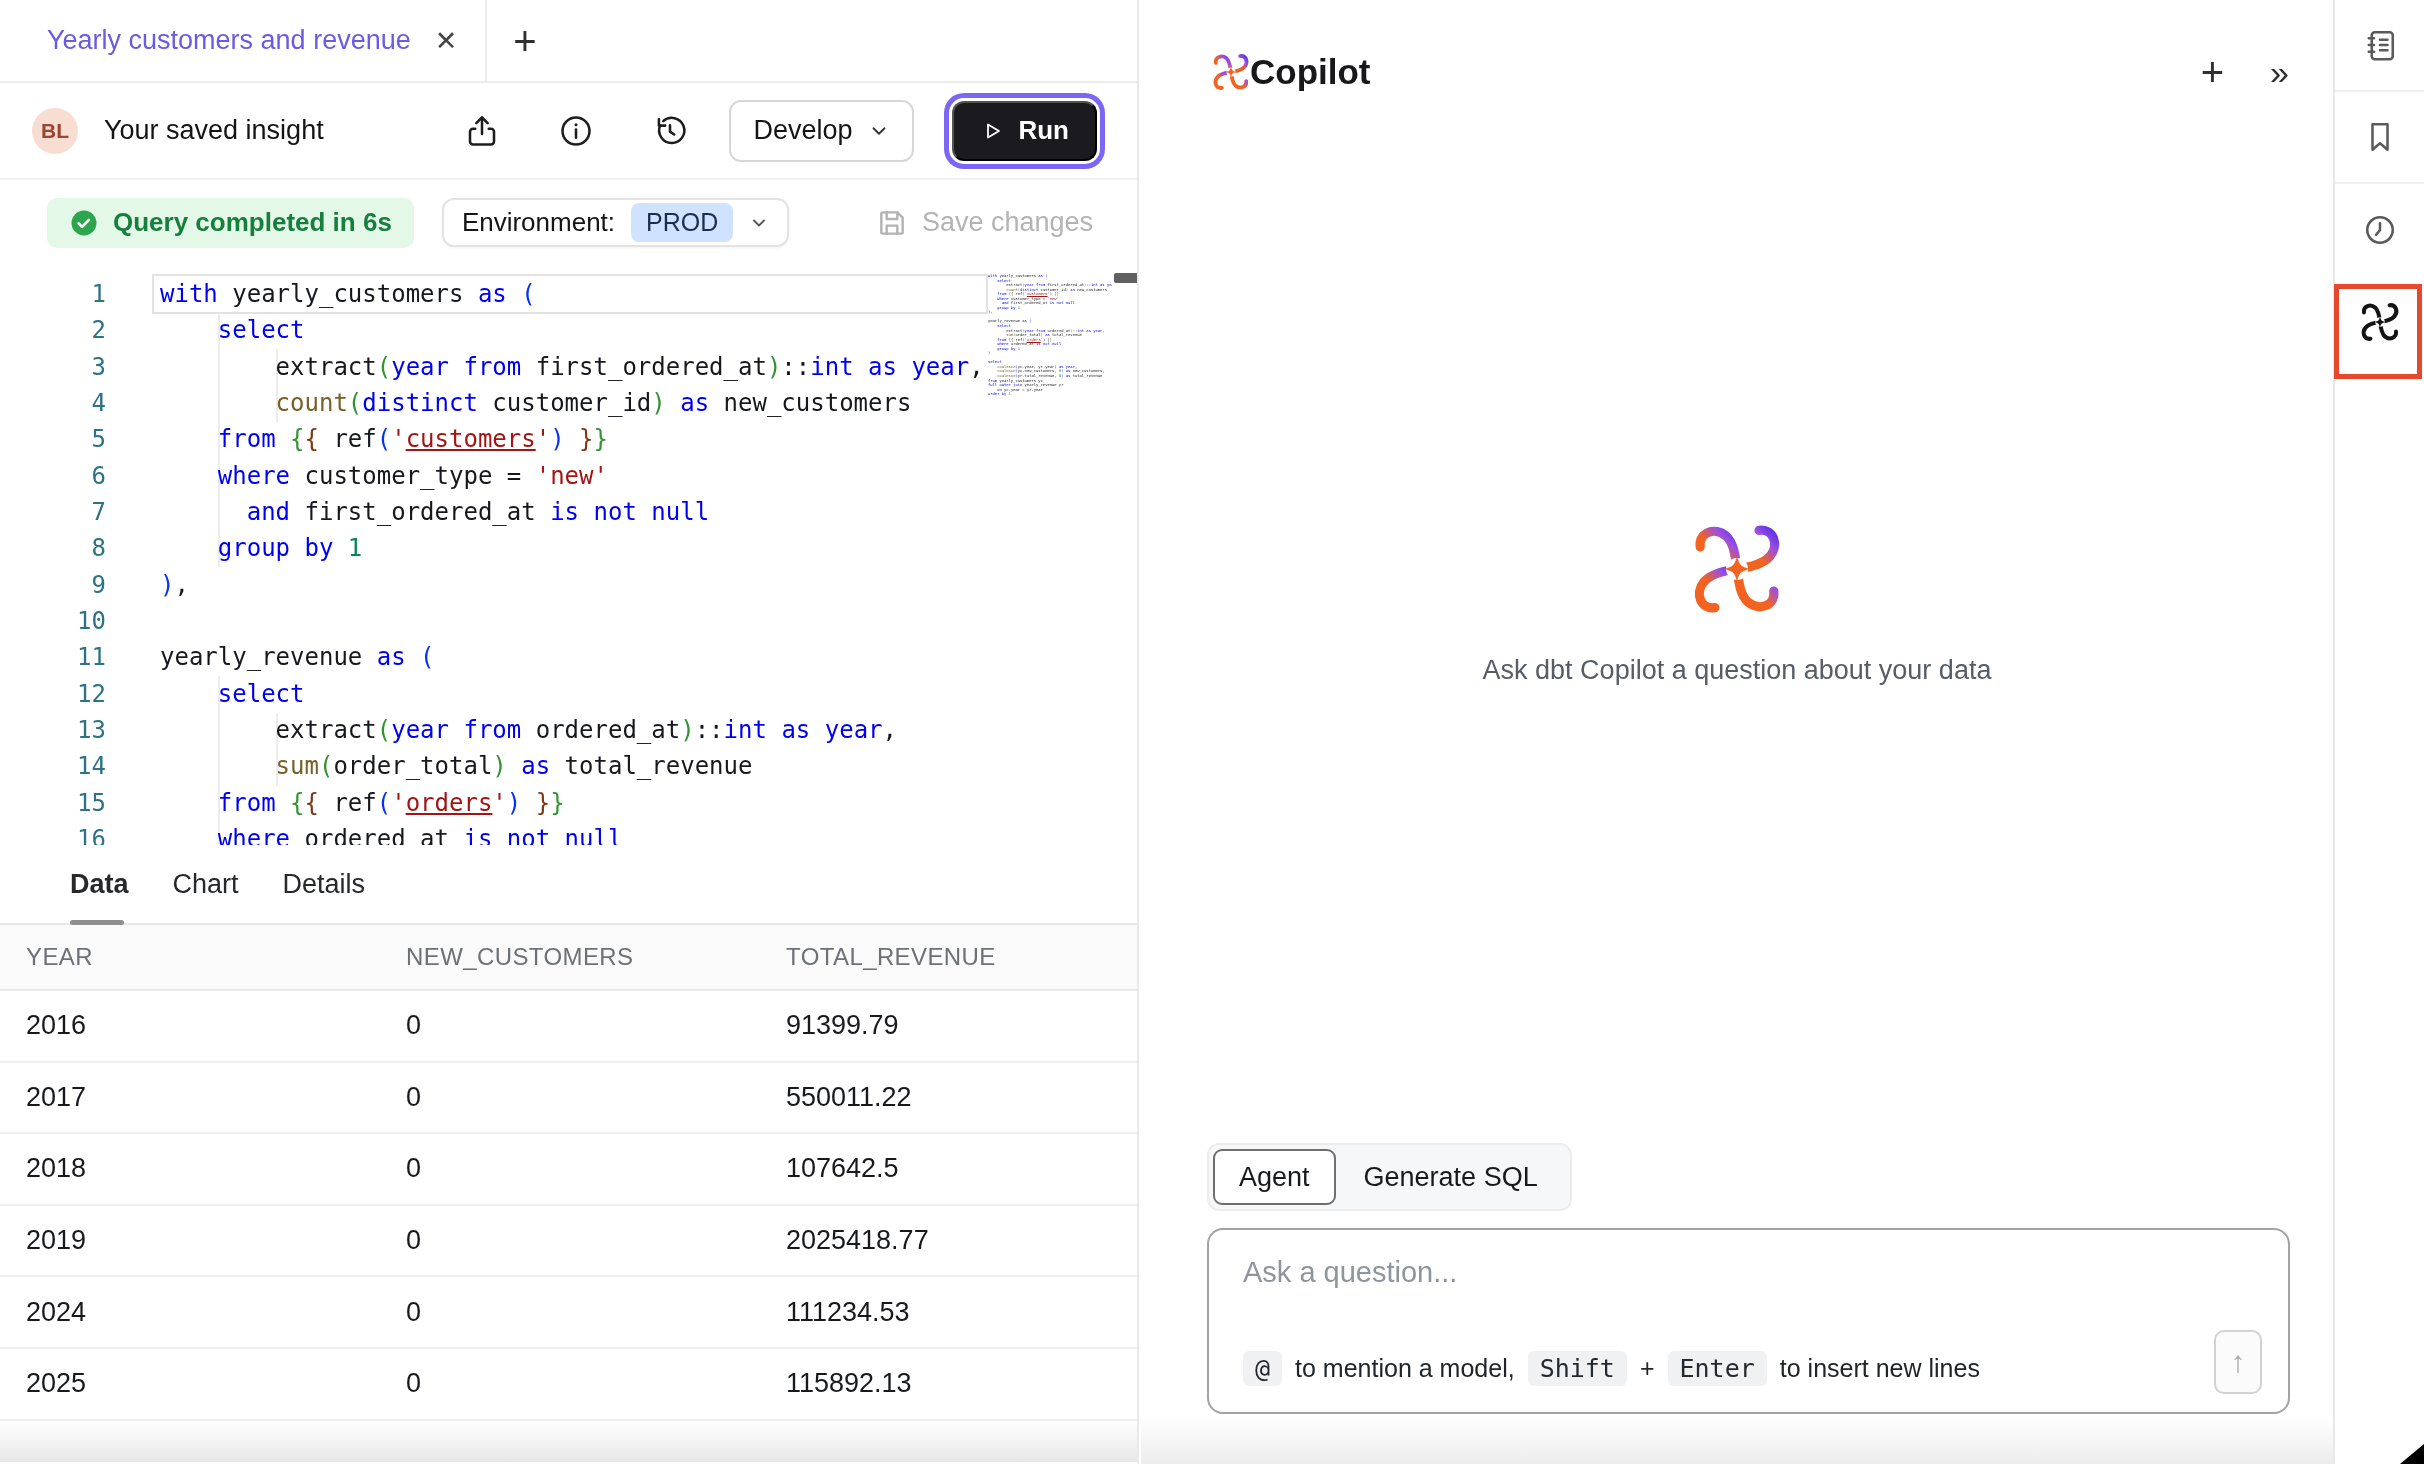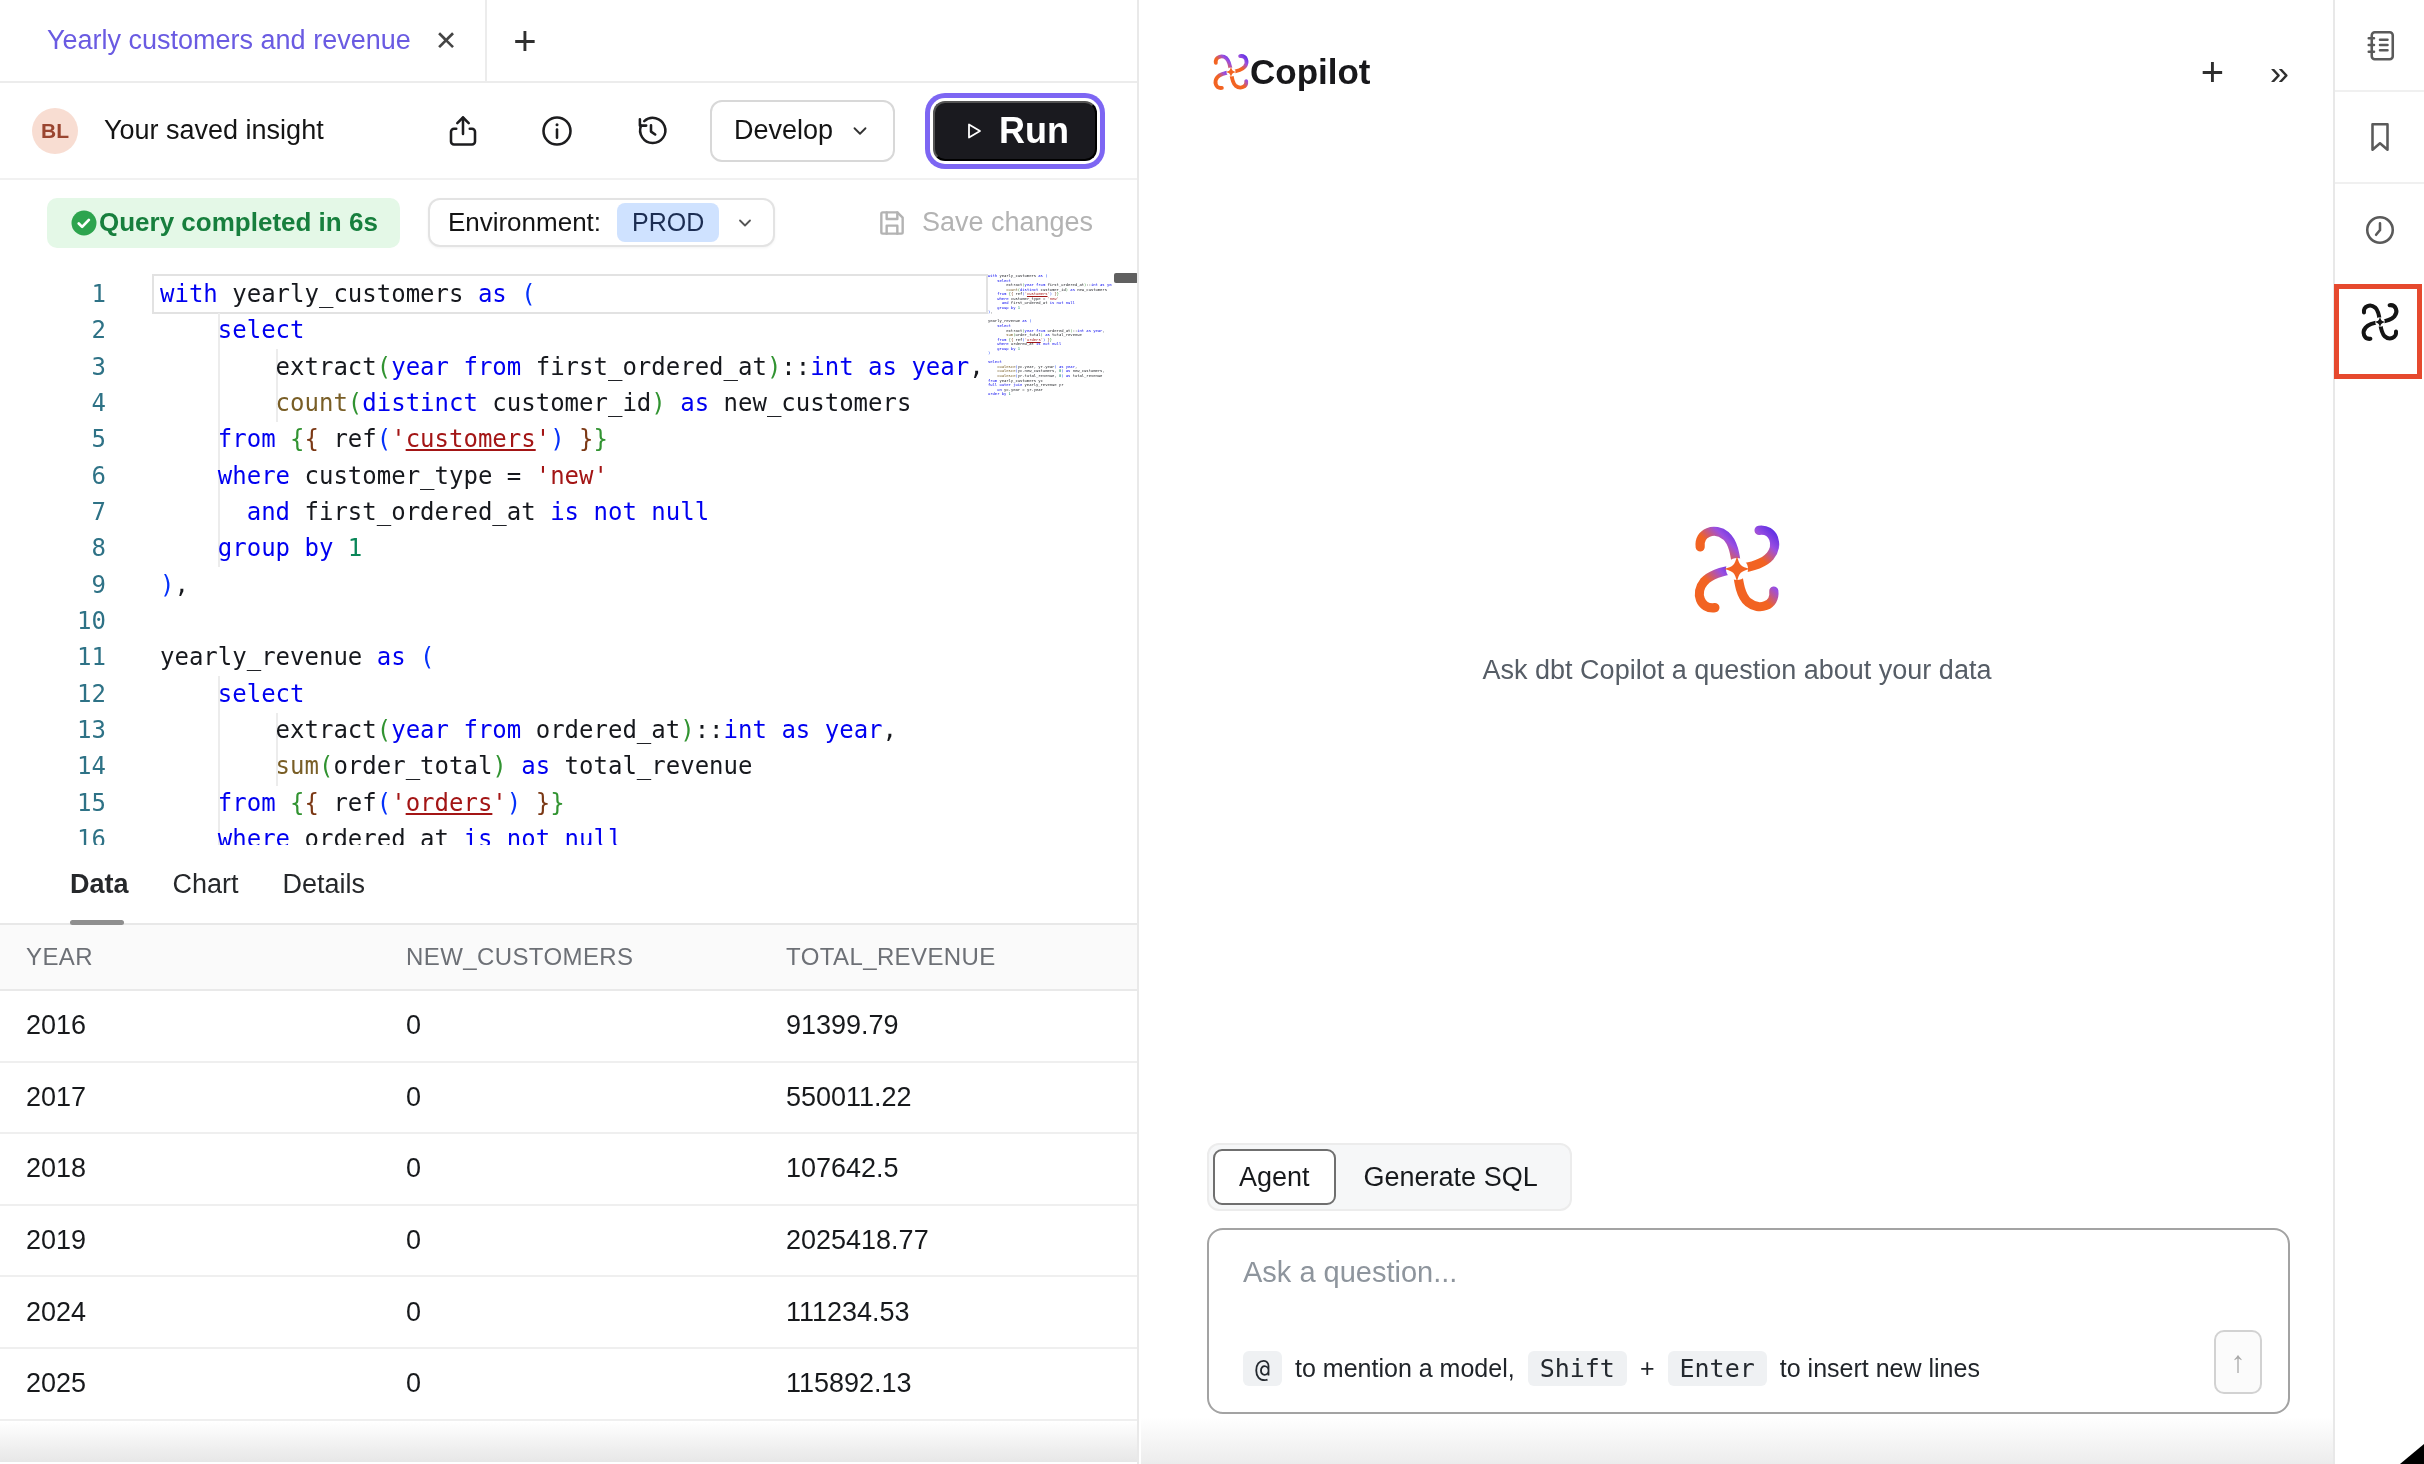--- a/index.html
+++ b/index.html
@@ -22,26 +22,26 @@
     padding:0 30px 0 32px; }
   .avatar { width:46px; height:46px; border-radius:50%; background:#f8ddd2; color:#9a4530;
     font-weight:700; font-size:21px; display:flex; align-items:center; justify-content:center; flex:none; }
   .tb-title { margin-left:26px; font-size:27px; color:#141414; }
   .tb-icons { margin-left:auto; display:flex; align-items:center; gap:56px; }
   .icon-btn { width:38px; height:38px; display:flex; align-items:center; justify-content:center; cursor:pointer; }
   .btn-develop { margin-left:40px; height:62px; padding:0 22px; border:2px solid #d8d8d8;
     border-radius:12px; background:#fff; display:flex; align-items:center; gap:16px;
     font-size:27px; font-weight:500; color:#141414; cursor:pointer; }
   .btn-run { margin-left:38px; margin-right:10px; height:60px; padding:0 26px; background:#1a1a1f;
-    color:#fff; border-radius:12px; display:flex; align-items:center; gap:14px; font-size:36px;
+    color:#fff; border-radius:12px; display:flex; align-items:center; gap:14px; font-size:26px;
     font-weight:600; box-shadow:0 0 0 3px #fff, 0 0 0 8px var(--c-run_ring); cursor:pointer; }
 
   .statusbar { height:85px; display:flex; align-items:center; padding:0 44px 0 47px; }
   .status-badge { height:50px; background:var(--c-status_bg); color:var(--c-status_text);
-    border-radius:10px; padding:0 22px; display:flex; align-items:center; 
+    border-radius:10px; padding:0 22px; display:flex; align-items:center; gap:14px;
     font-size:26px; font-weight:600; }
   .env-select { margin-left:28px; height:49px; border:2px solid #e3e3e3; border-radius:12px;
     background:#fff; box-shadow:0 1px 3px rgba(0,0,0,.05); display:flex; align-items:center;
     gap:16px; padding:0 18px; font-size:26px; color:#141414; cursor:pointer; }
   .env-pill { background:var(--c-prod_bg); color:var(--c-prod_text); border-radius:8px;
     padding:5px 15px; font-size:25px; font-weight:500; }
   .save-changes { margin-left:auto; display:flex; align-items:center; gap:14px;
     color:#b3b3b3; font-size:27px; cursor:default; }
 
   

